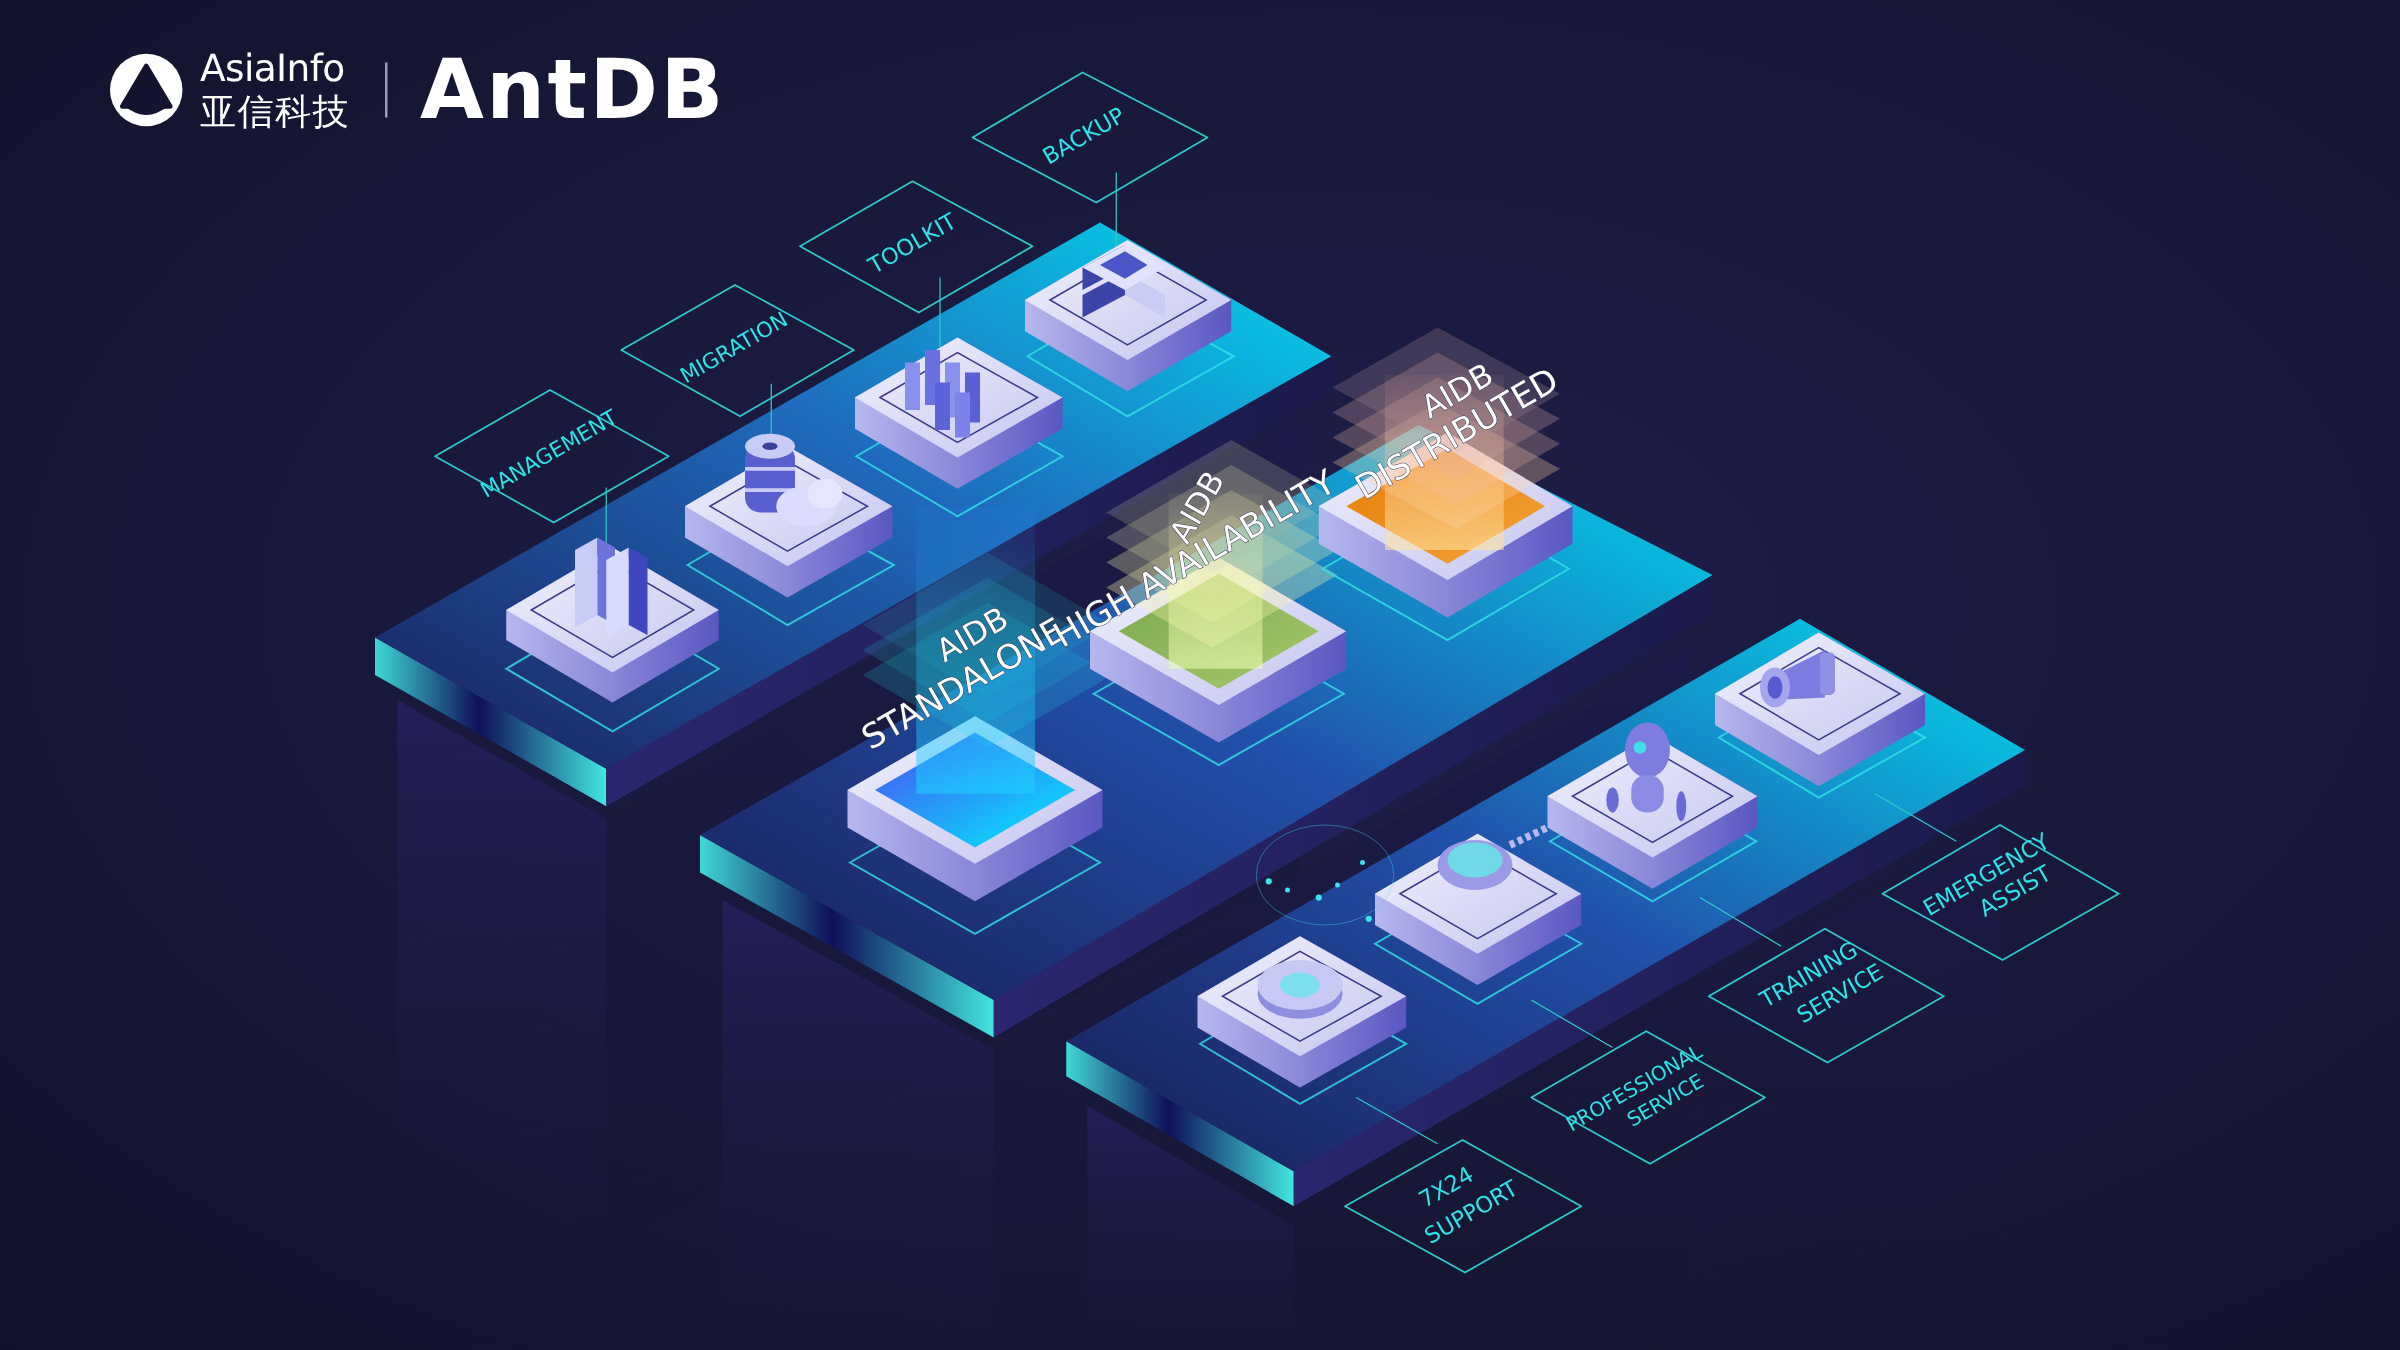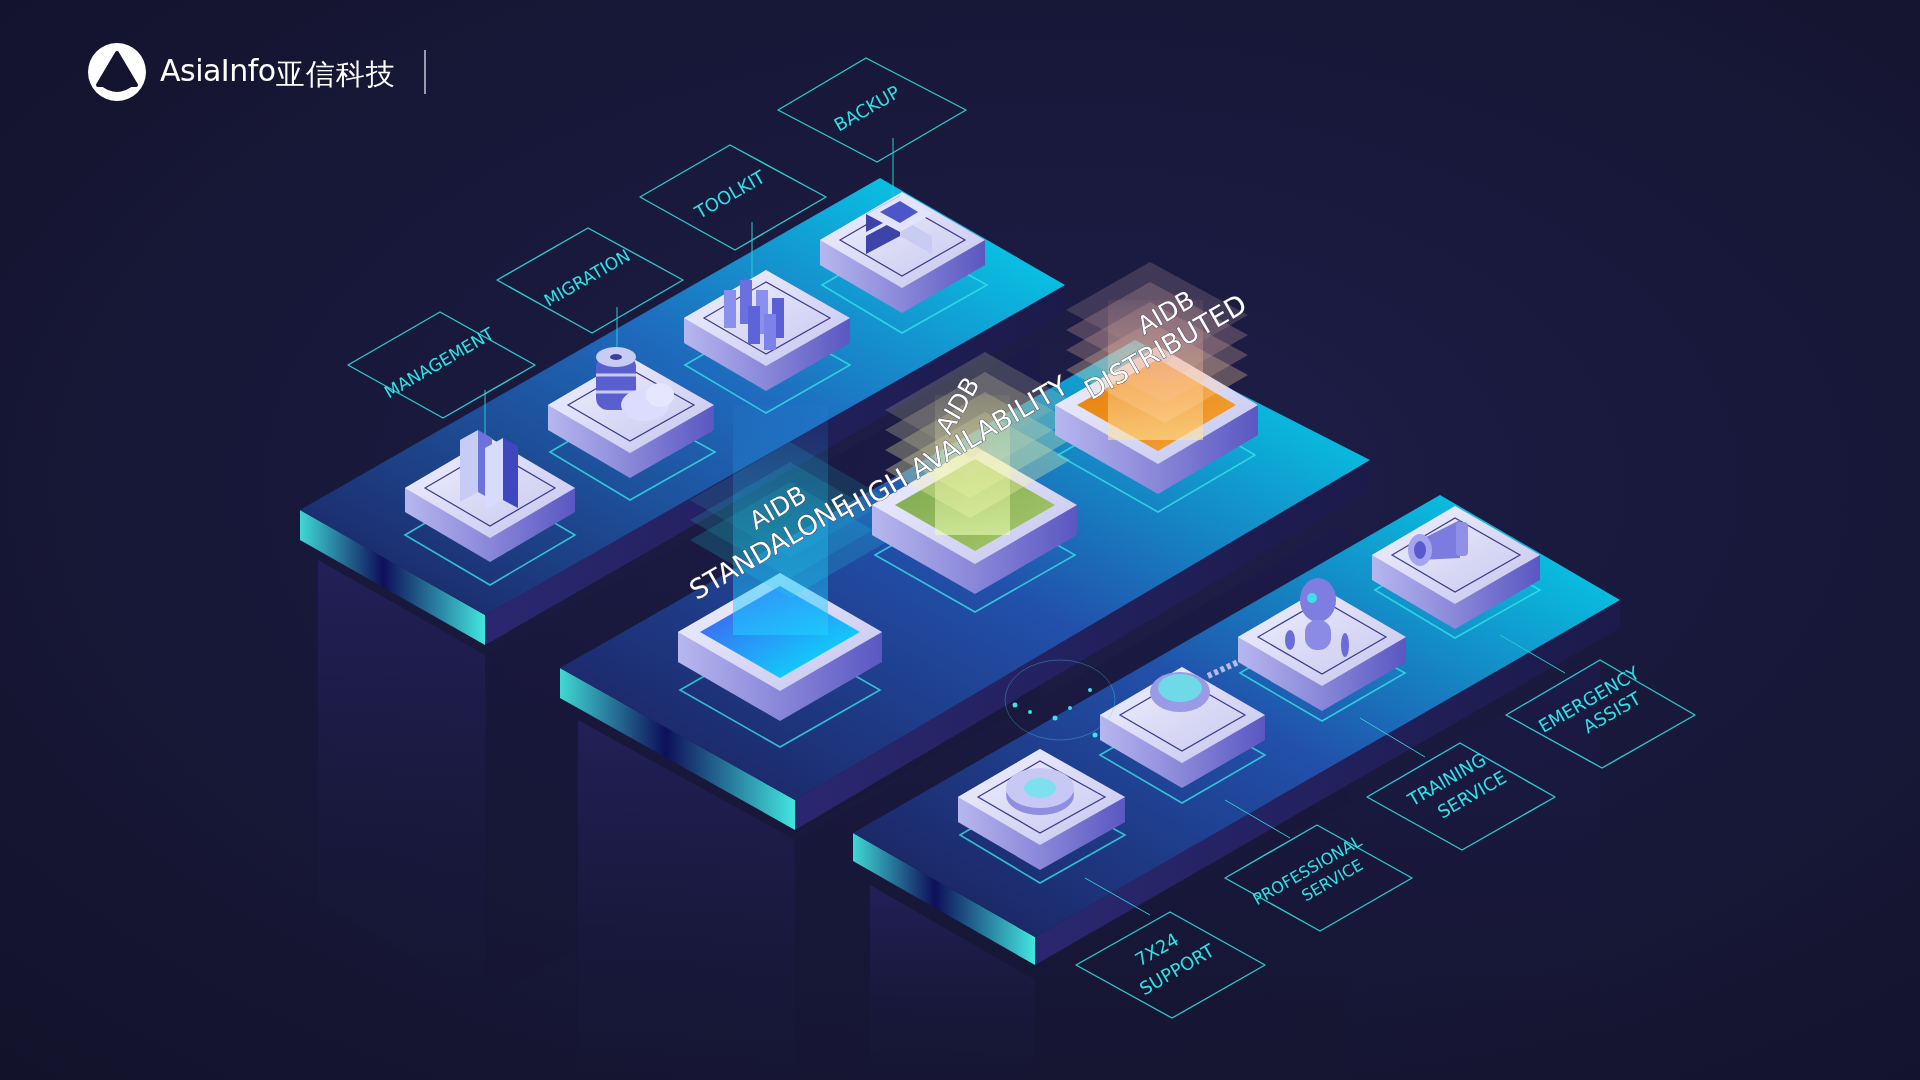--- a/index.html
+++ b/index.html
@@ -1,20 +1,20 @@
 <!DOCTYPE html>
 <html><head>
 <meta charset="utf-8">
 <style>
   html,body{margin:0;padding:0;background:#141430;}
   body{width:1920px;height:1080px;overflow:hidden;position:relative;font-family:"DejaVu Sans",sans-serif;}
   #scene{position:absolute;left:0;top:0;width:1920px;height:1080px;}
   .brand{position:absolute;left:86px;top:40px;height:64px;display:flex;align-items:center;}
   .asia-icon{width:62px;height:62px;}
-  .asia-text{margin-left:12px;display:flex;flex-direction:row;line-height:1;color:#fff;}
+  .asia-text{margin-left:12px;display:flex;flex-direction:column;line-height:1;color:#fff;}
   .asia-en{font-family:"DejaVu Sans",sans-serif;font-size:30px;letter-spacing:-0.5px;}
   .asia-cn{font-family:"DejaVu Sans",sans-serif;font-size:29px;margin-top:4px;letter-spacing:1px;}
   .divider{width:2px;height:44px;background:#9a9ab0;margin:0 26px 0 28px;}
   .antdb{font-family:"DejaVu Sans",sans-serif;font-weight:bold;font-size:66px;color:#fff;letter-spacing:2px;line-height:1;}
   .lbl{font-family:"DejaVu Sans",sans-serif;fill:#2de3e6;}
   .prod{font-family:"DejaVu Sans",sans-serif;fill:#fff;stroke:#3a3a55;stroke-width:0.8px;paint-order:stroke;}
 </style>
 </head>
 <body>
 
@@ -322,13 +322,14 @@
   <svg class="asia-icon" viewBox="0 0 62 62">
     <circle cx="31" cy="31" r="29" fill="#ffffff"></circle>
     <path d="M31 12 L50 44 L12 44 Z" fill="#141430" stroke="#141430" stroke-width="4" stroke-linejoin="round"></path>
     <path d="M14 44 Q31 58 48 44" fill="#141430"></path>
   </svg>
   <div class="asia-text">
     <span class="asia-en">AsiaInfo</span>
     <span class="asia-cn">亚信科技</span>
   </div>
   <div class="divider"></div>
+  <div class="antdb">AntDB</div>
 </div>
 
 </body></html>

